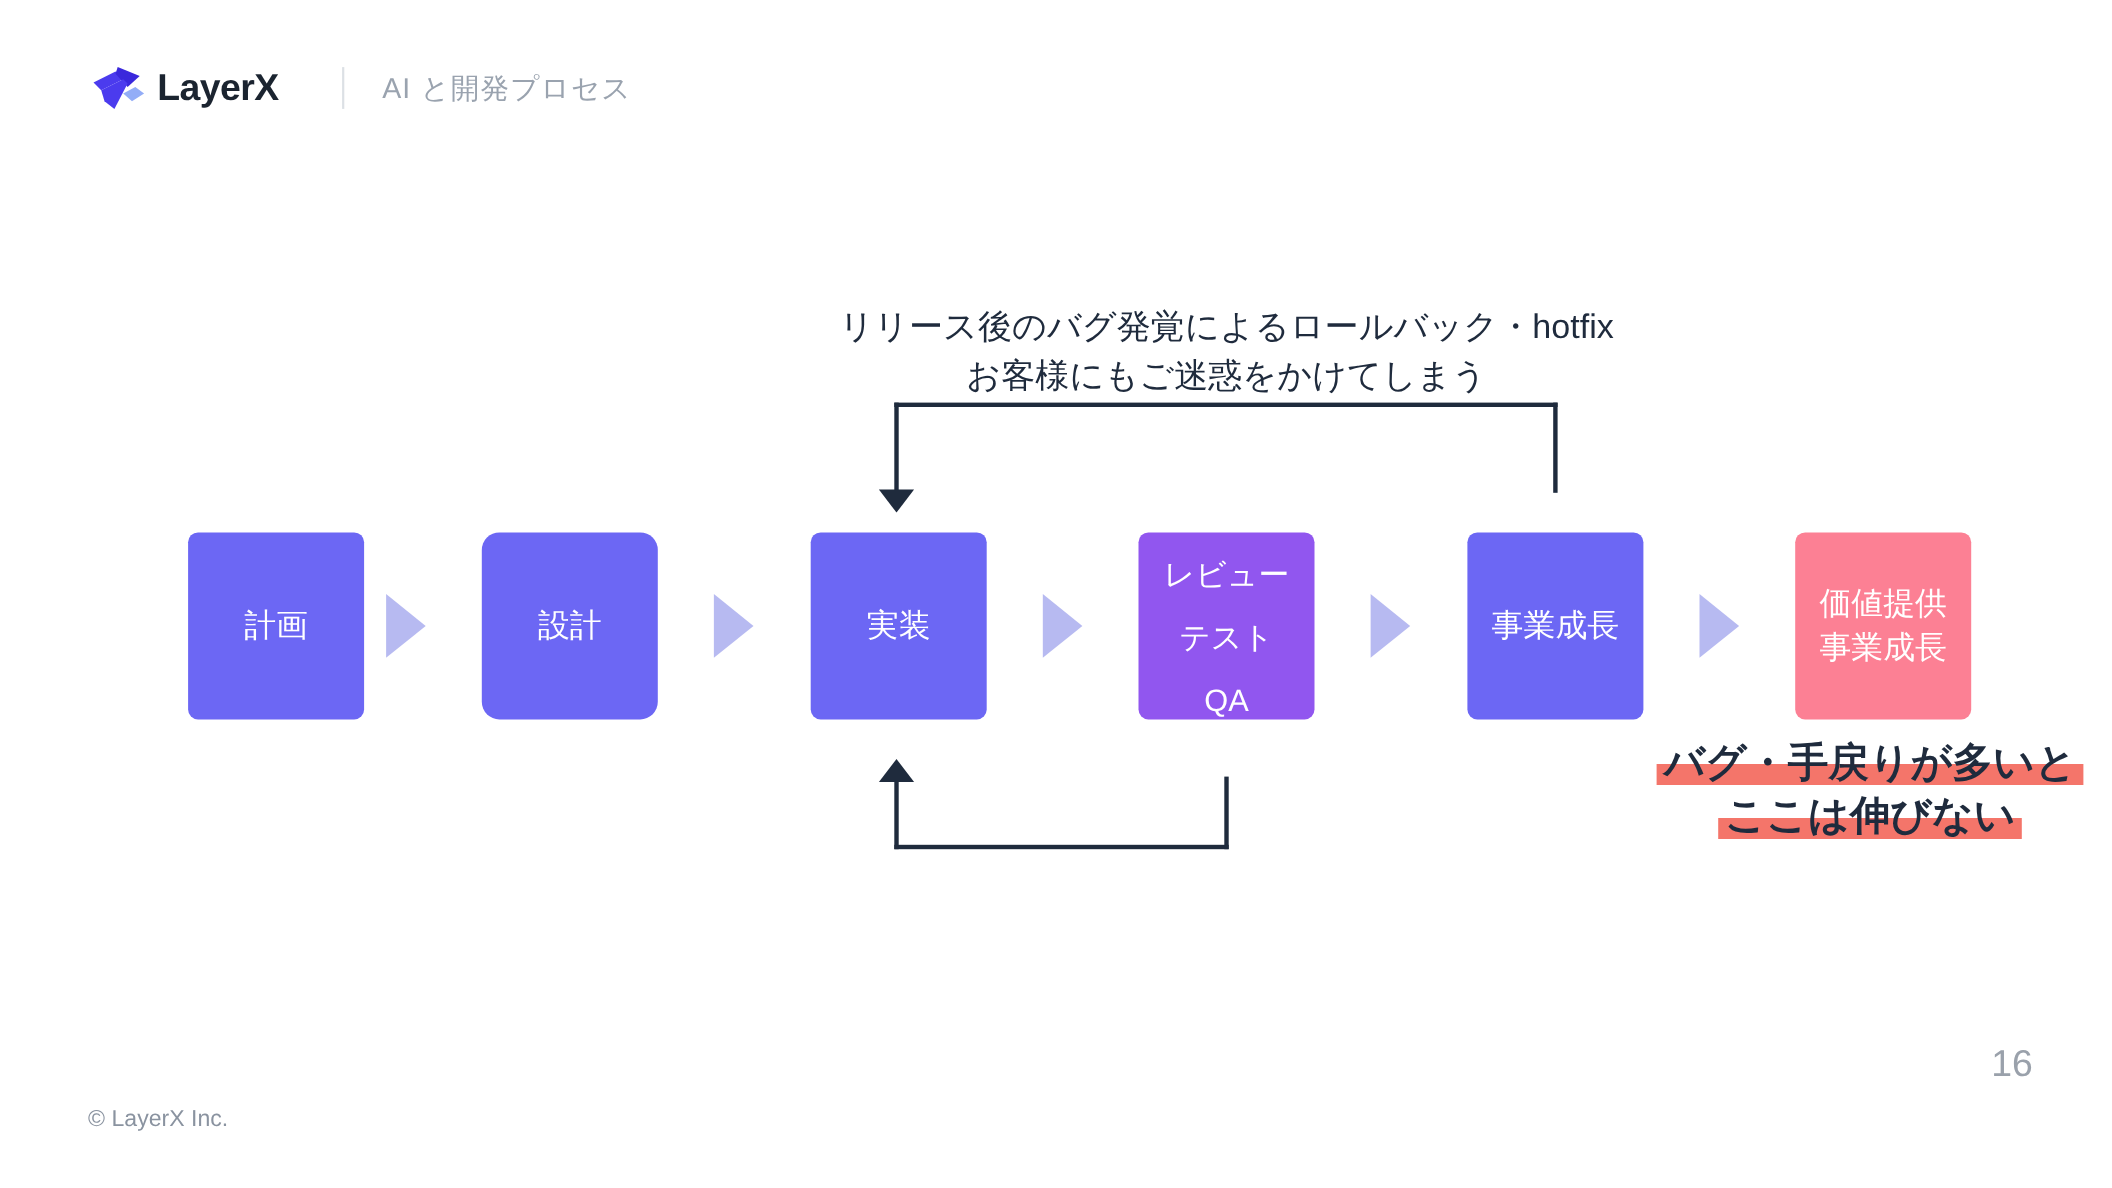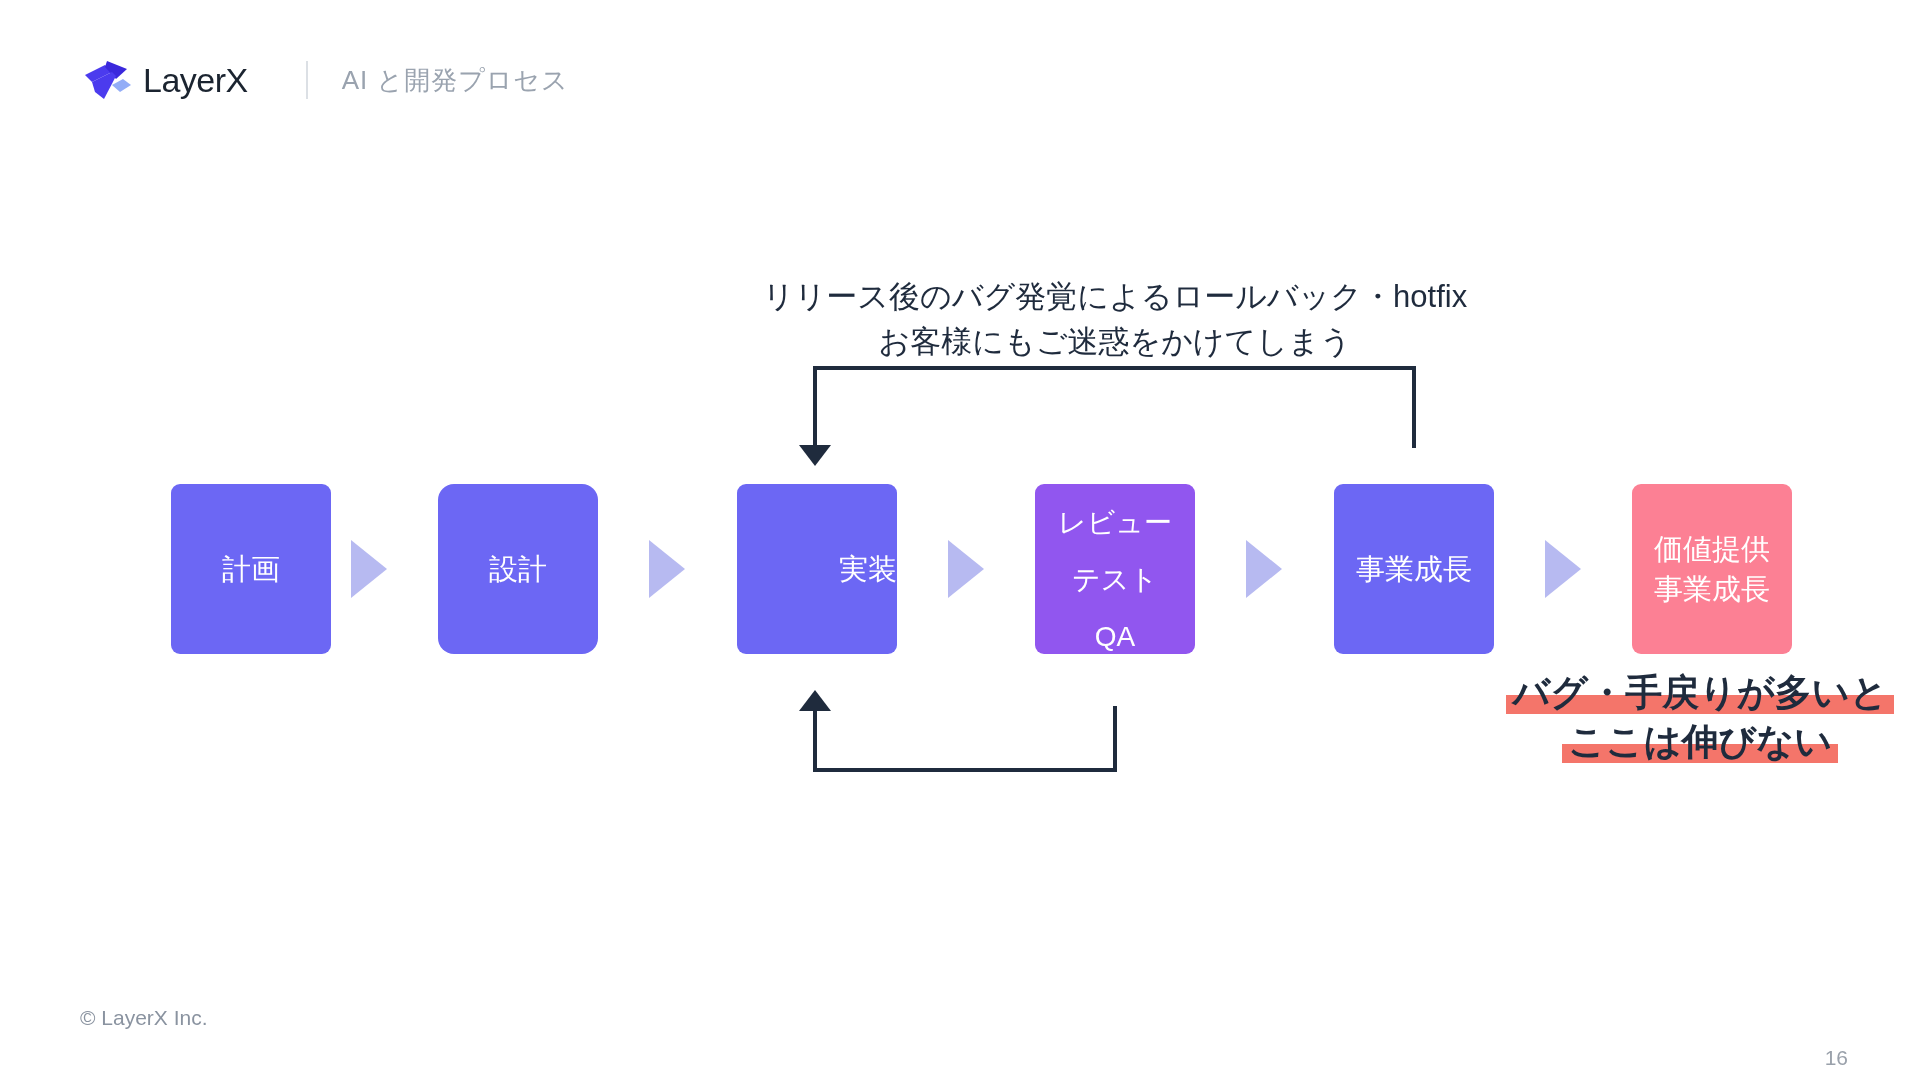--- a/index.html
+++ b/index.html
@@ -3,21 +3,21 @@
 <meta charset="utf-8">
 <style>
   html,body{margin:0;padding:0;background:#e9e9e9;}
   .slide{
     position:relative;width:1920px;height:1080px;background:#ffffff;overflow:hidden;
     font-family:"Liberation Sans","DejaVu Sans",sans-serif;
   }
   
   .header{position:absolute;left:83px;top:56px;height:48px;display:flex;align-items:center;}
   .logo-mark{width:48px;height:44px;display:block;}
-  .brand{font-size:34px;font-weight:400;color:#1b2430;margin-left:12px;letter-spacing:-0.5px;}
+  .brand{font-size:34px;font-weight:700;color:#1b2430;margin-left:12px;letter-spacing:-0.5px;}
   .hdr-divider{width:2px;height:38px;background:#dce0e5;margin-left:58px;}
   .hdr-title{font-size:26px;color:#9aa3af;margin-left:34px;letter-spacing:1px;}
   
   .box{
     position:absolute;top:484px;width:160px;height:170px;border-radius:9px;
     display:flex;flex-direction:column;align-items:center;justify-content:center;
     color:#ffffff;text-align:center;
   }
   .box span{display:block;font-size:29px;line-height:40px;}
   .box.three span{font-size:28px;line-height:37px;margin-top:20px;}
@@ -33,21 +33,21 @@
   .ah-down{border-left:16px solid transparent;border-right:16px solid transparent;border-top:21px solid #1f2b3d;}
   .ah-up{border-left:16px solid transparent;border-right:16px solid transparent;border-bottom:21px solid #1f2b3d;}
   
   .note{position:absolute;color:#1f2b3d;text-align:center;}
   .note-top{left:615px;top:274px;width:1000px;font-size:31px;line-height:45px;font-weight:500;}
   .note-bottom{left:666px;top:792px;width:600px;font-size:31px;font-weight:500;}
   .note-danger{left:1480px;top:668px;width:440px;font-size:37px;line-height:49px;font-weight:800;}
   .hl{display:inline-block;padding:0 6px;}
   
   .footer-copy{position:absolute;left:80px;top:1006px;font-size:21px;color:#8a93a0;}
-  .page-num{position:absolute;right:72px;top:1046px;font-size:21px;color:#9aa1ab;}
+  .page-num{position:absolute;right:72px;top:948px;font-size:34px;color:#9aa1ab;}
 </style>
 </head>
 <body>
 
 <div class="slide">
 
   <div class="header">
     <svg class="logo-mark" viewBox="0 0 48 44">
       <polygon points="2,17 22,7 29,14 9,24" fill="#4b3bee"></polygon>
       <polygon points="24,3 44,11 33,21 22,9" fill="#3a28dc"></polygon>
@@ -58,21 +58,21 @@
     <div class="hdr-divider"></div>
     <div class="hdr-title">AI と開発プロセス</div>
   </div>
 
   <div class="box" style="left: 140px; background-color: rgb(108, 103, 244); margin-left: 31px;">
     <span>計画</span>
   </div>
   <div class="box" style="left: 438px; background-color: rgb(108, 103, 244); border-radius: 16px;">
     <span>設計</span>
   </div>
-  <div class="box" style="left: 737px; background-color: rgb(108, 103, 244); align-items: flex-end;">
+  <div class="box" style="left: 737px; background-color: rgb(108, 103, 244);">
     <span>実装</span>
   </div>
   <div class="box three" style="left: 1035px; background-color: rgb(145, 86, 239);">
     <span>レビュー</span>
     <span>テスト</span>
     <span>QA</span>
   </div>
   <div class="box" style="left: 1334px; background-color: rgb(108, 103, 244);">
     <span>事業成長</span>
   </div>

